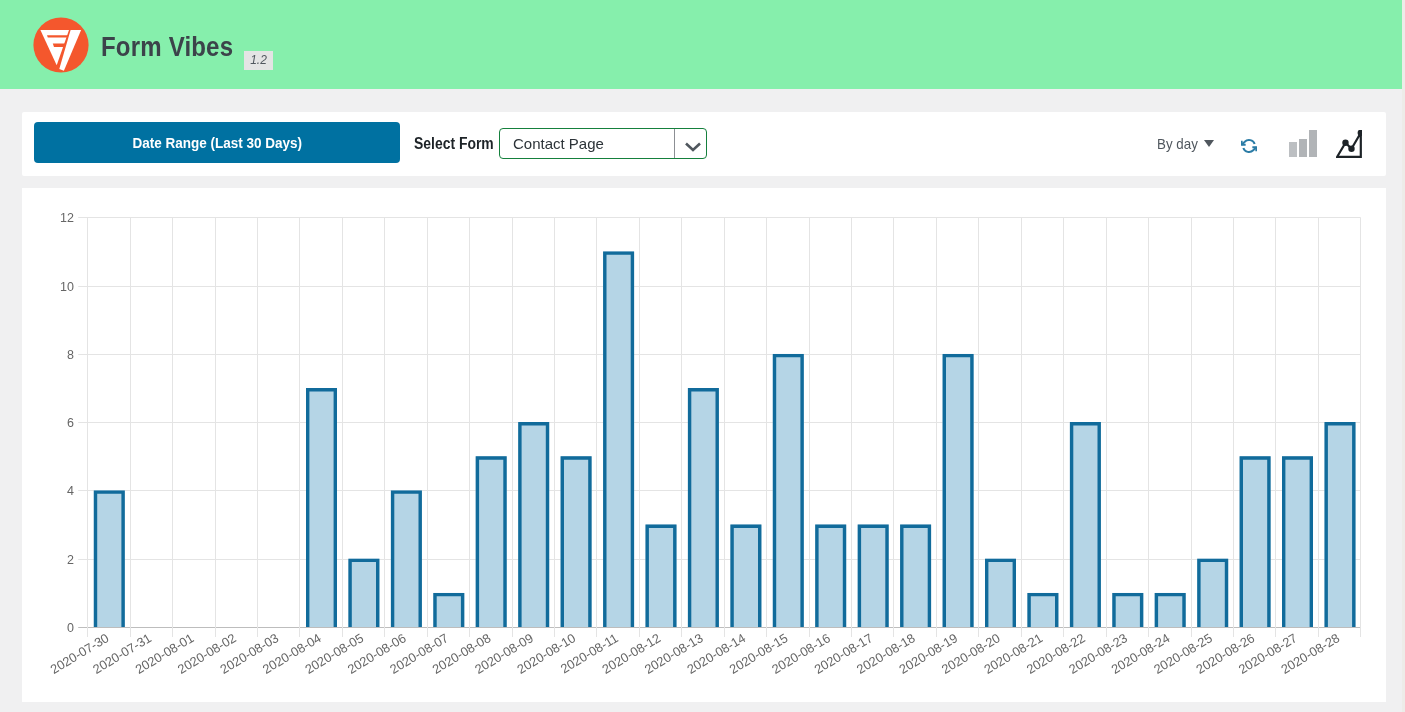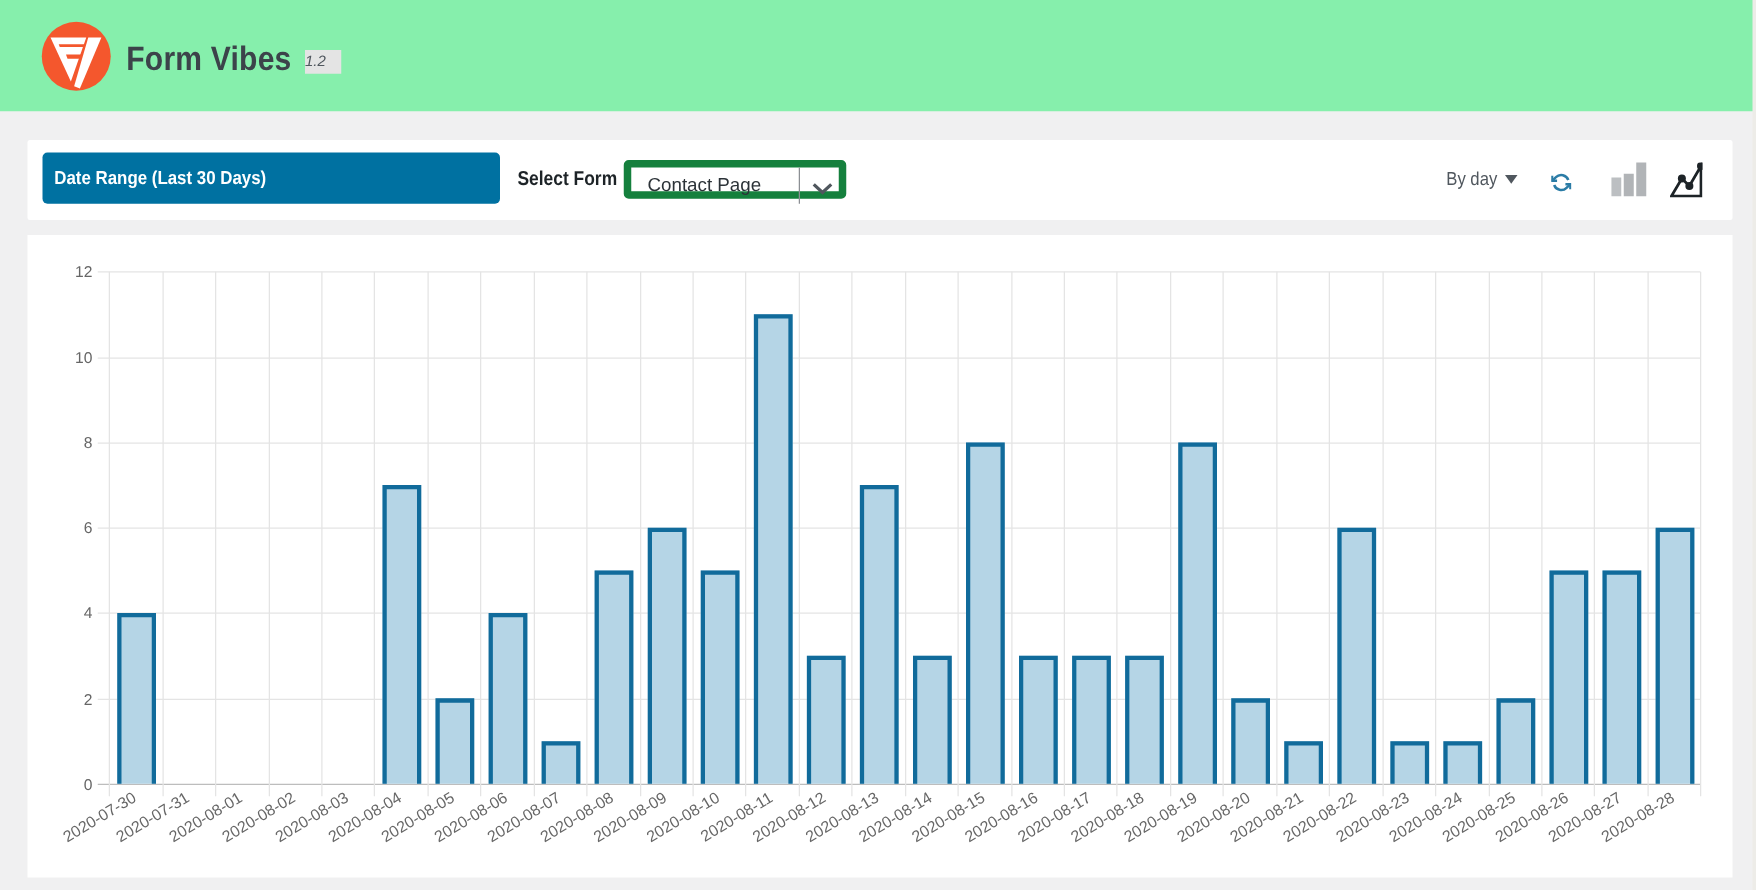--- a/index.html
+++ b/index.html
@@ -1,33 +1,33 @@
 <!DOCTYPE html>
 <html><head><meta charset="utf-8">
 <style>
 * { margin:0; padding:0; box-sizing:border-box; }
 html,body { width:1405px; height:712px; overflow:hidden; background:#f0f0f1;
   font-family:"Liberation Sans", sans-serif; }
 .abs { position:absolute; }
 #header { position:absolute; left:0; top:0; width:1405px; height:89px; background:#86efac; }
 #title { position:absolute; left:101px; top:31.5px; font-size:27px; font-weight:700; color:#3c434a; letter-spacing:0.2px; transform:scaleX(0.89); transform-origin:left center; }
-#badge { position:absolute; left:244px; top:40px; width:29px; height:19px; background:#e4e4e4;
-  font-style:italic; font-size:12px; color:#50575e; text-align:left; line-height:19px; }
+#badge { position:absolute; left:244px; top:51px; width:29px; height:19px; background:#e4e4e4;
+  font-style:italic; font-size:12px; color:#50575e; text-align:center; line-height:19px; }
 #tabs { position:absolute; left:1069px; top:27px; height:35px; display:flex; }
 .tab { height:35px; border:1px solid #c5c7ca; background:#fff; color:#1a6e9e; font-size:16px;
   display:flex; align-items:center; justify-content:center; margin-left:-1px; }
 .tab.first { margin-left:0; }
 .tab.active { background:#0071a1; color:#fff; font-weight:700; border-color:#0071a1; }
 #toolbar { position:absolute; left:22px; top:112px; width:1364px; height:64px; background:#fff; border-radius:2px; }
 #datebtn { position:absolute; left:12px; top:10px; width:366px; height:41px; background:#0071a1;
-  border-radius:4px; color:#fff; font-size:15px; font-weight:700; line-height:41px; }
+  border-radius:4px; color:#fff; font-size:15px; font-weight:700; text-align:center; line-height:41px; }
 #datebtn span { display:inline-block; transform:scaleX(0.9); transform-origin:center; }
 #sellabel { position:absolute; left:392px; top:13px; height:38px; line-height:38px; font-size:16px; font-weight:700; color:#1d2327; transform:scaleX(0.87); transform-origin:left center; }
-#select { position:absolute; left:477px; top:16px; width:178px; height:31px; background:#fff;
-  border:6px solid #15803d; border-radius:4px; }
+#select { position:absolute; left:477px; top:16px; width:208px; height:31px; background:#fff;
+  border:1px solid #15803d; border-radius:4px; }
 #select .txt { position:absolute; left:13px; top:0; height:29px; line-height:29px; font-size:15px; color:#2c3338; }
 #select .sep { position:absolute; right:31px; top:0; width:1px; height:29px; background:#8c8f94; }
 #select .chev { position:absolute; right:4px; top:9px; }
 #byday { position:absolute; left:1135px; top:13px; height:38px; line-height:38px; font-size:15px; color:#50575e; transform:scaleX(0.89); transform-origin:left center; }
 #bydaytri { position:absolute; left:1182px; top:28px; width:0; height:0;
   border-left:5.5px solid transparent; border-right:5.5px solid transparent; border-top:7px solid #50575e; }
 #chartcard { position:absolute; left:22px; top:188px; width:1364px; height:514px; background:#fff; }
 </style></head>
 <body>
 <div id="header">

